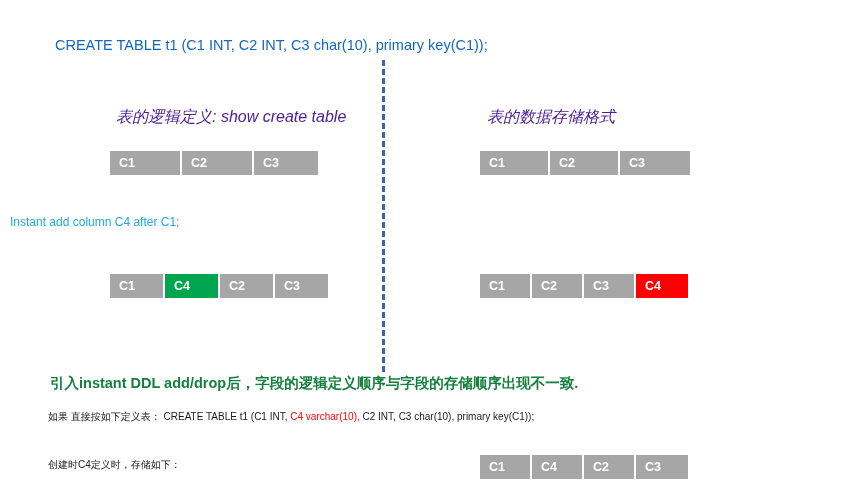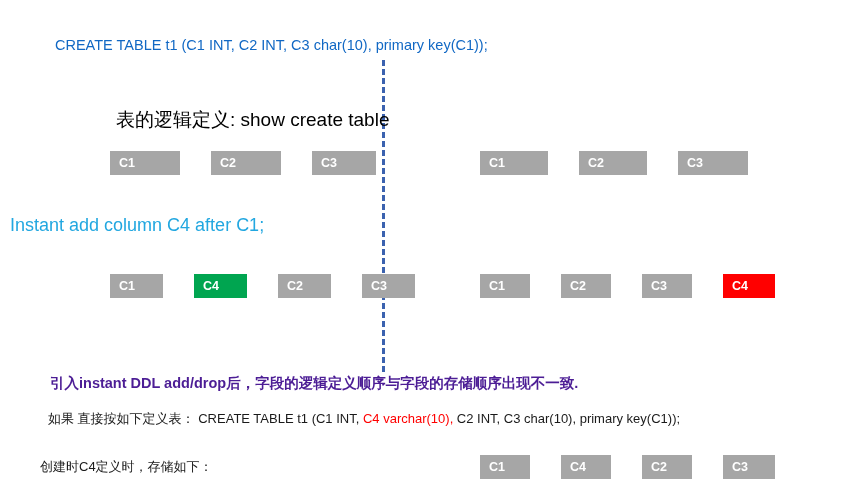--- a/index.html
+++ b/index.html
@@ -50,43 +50,43 @@
     left: 382px;
     top: 60px;
     width: 0;
     height: 312px;
     border-left: 3px dashed #3B62AF;
   }
 
   
   .caption {
     position: absolute;
-    font-size: 19px;
-    color: #000000;
+    font-size: 16px;
+    color: #4c1d95;
     white-space: nowrap;
+    font-style: italic;
   }
   .caption-left  { left: 116px; top: 107px; }
   .caption-right { left: 487px; top: 107px; }
 
   
   .instant-line {
     position: absolute;
     left: 10px;
     top: 215px;
-    font-size: 18px;
+    font-size: 12px;
     color: #22A7E0;
     white-space: nowrap;
   }
 
   
   .colrow {
     position: absolute;
     display: flex;
     height: 24px;
-    gap: 29px;
   }
   .colbox {
     background: #A6A6A6;
     color: #ffffff;
     font-size: 12.5px;
     font-weight: bold;
     display: flex;
     align-items: center;
     box-sizing: border-box;
     padding-left: 9px;
@@ -103,45 +103,46 @@
   .row-r2 { left: 480px; top: 274px; }
   .row-b  { left: 480px; top: 455px; }
 
   
   .note-red {
     position: absolute;
     left: 50px;
     top: 374px;
     font-size: 14.5px;
     font-weight: bold;
-    color: #4c1d95;
+    color: #15803d;
     white-space: nowrap;
   }
   .note-line {
     position: absolute;
-    font-size: 13px;
+    font-size: 10px;
     color: #1a1a1a;
     white-space: nowrap;
   }
   .note-1 { left: 48px; top: 410px; }
   .note-2 { left: 48px; top: 430px; }
-  .note-3 { left: 40px; top: 458px; }
+  .note-3 { left: 48px; top: 458px; }
   .hl-red { color: #FF0000; }
 </style>
 </head>
 <body>
 
 <div class="slide">
 
 
   <div class="ddl-statement">CREATE TABLE t1 (C1 INT, C2 INT, C3 char(10), primary key(C1));</div>
 
   <div class="divider"></div>
 
   <div class="caption caption-left">表的逻辑定义: show create table</div>
+  <div class="caption caption-right">表的数据存储格式</div>
 
   <div class="colrow row-l1">
       <div class="colbox" style="width: 72px;">C1</div>
       <div class="colbox" style="width: 72px;">C2</div>
       <div class="colbox" style="width: 64px;">C3</div>
     </div>
   <div class="colrow row-r1">
       <div class="colbox" style="width: 70px;">C1</div>
       <div class="colbox" style="width: 70px;">C2</div>
       <div class="colbox" style="width: 70px;">C3</div>

